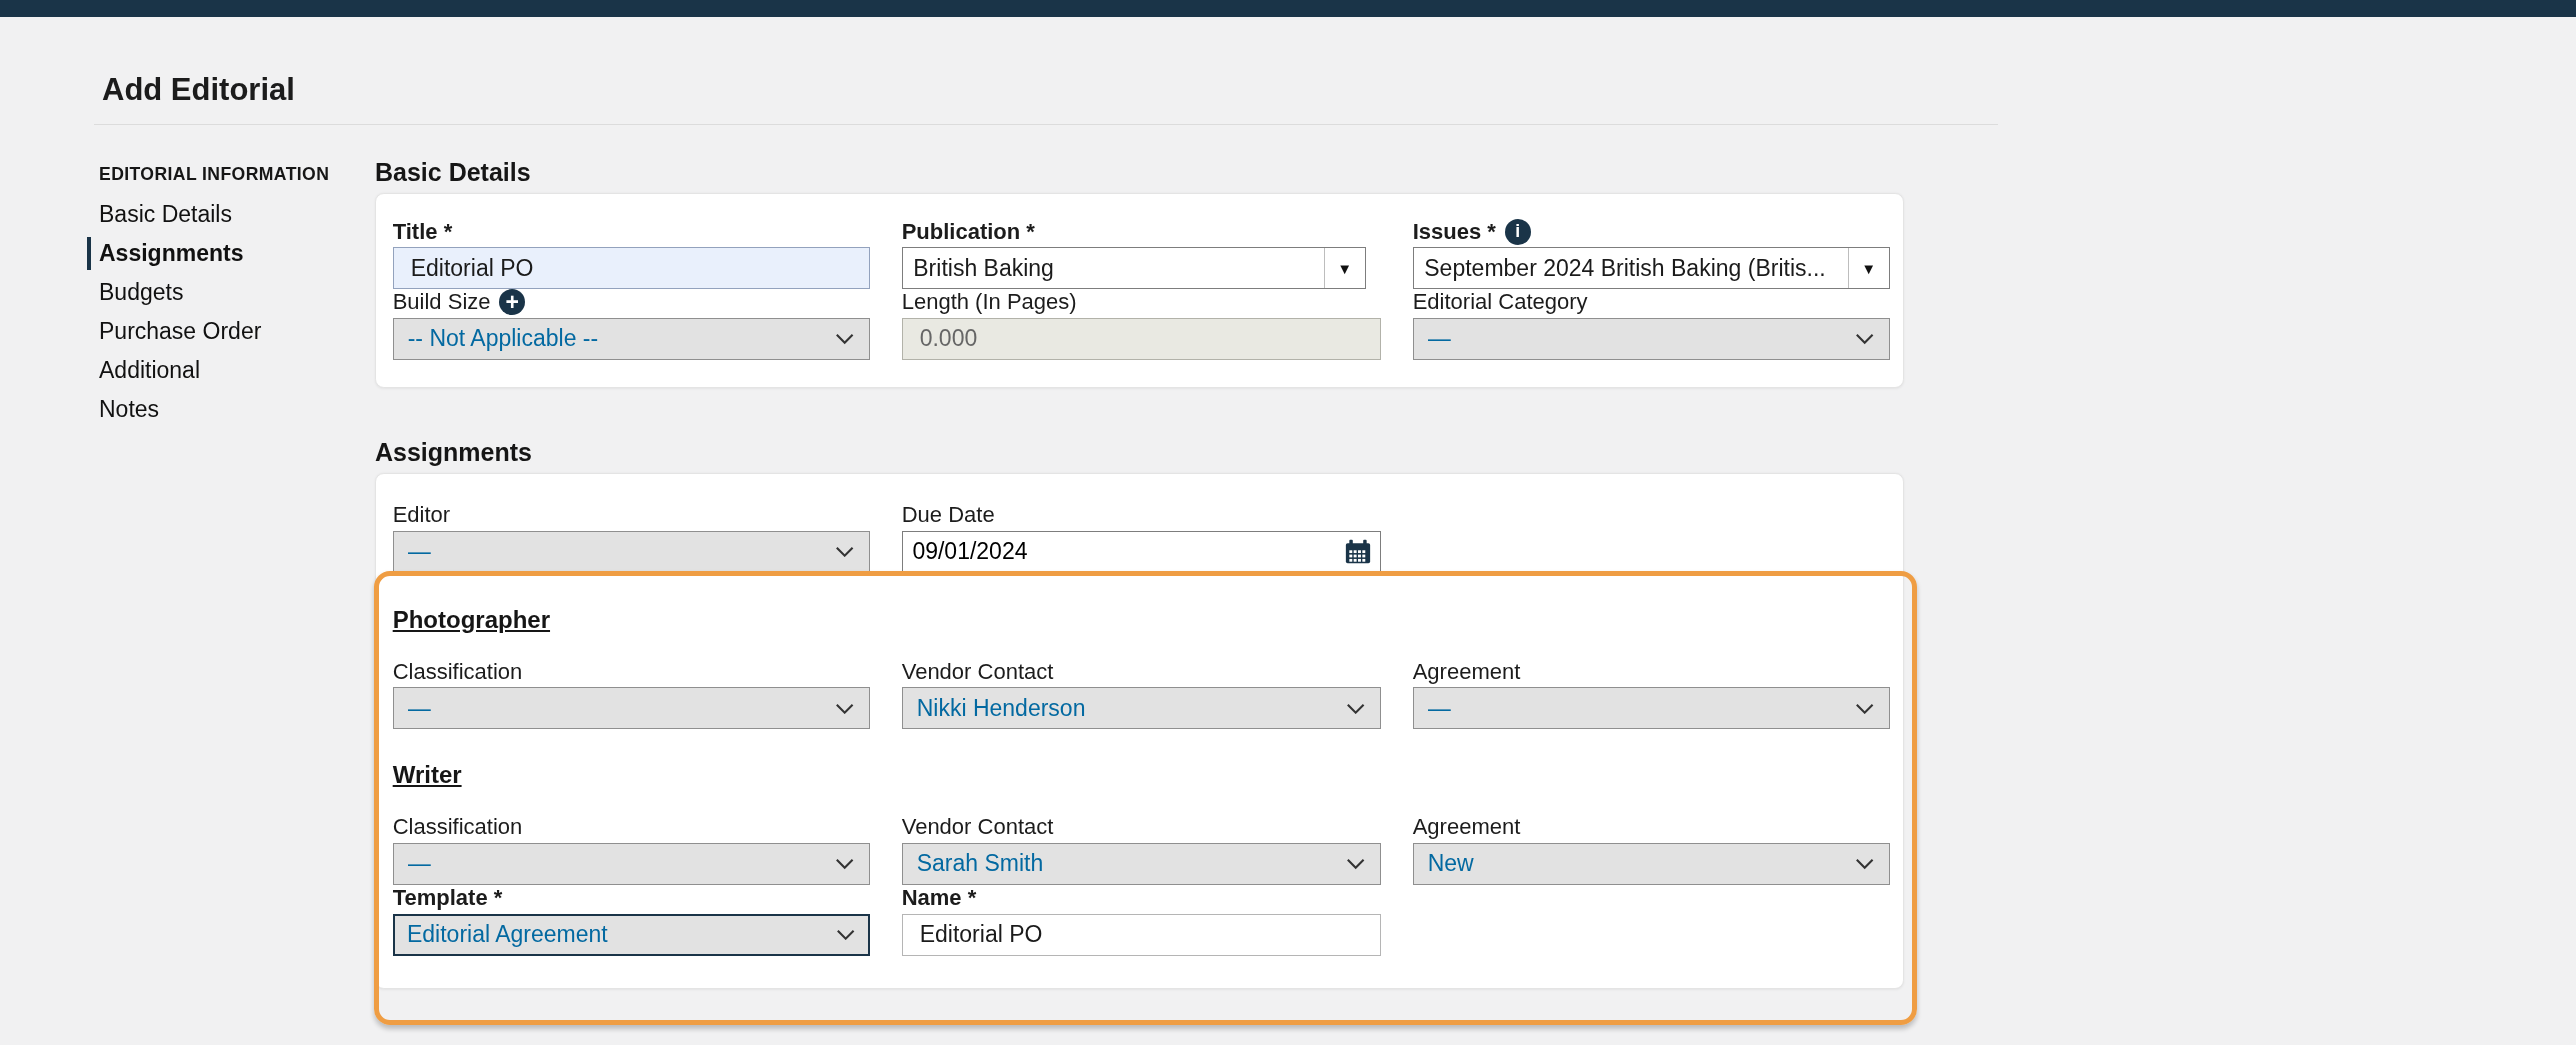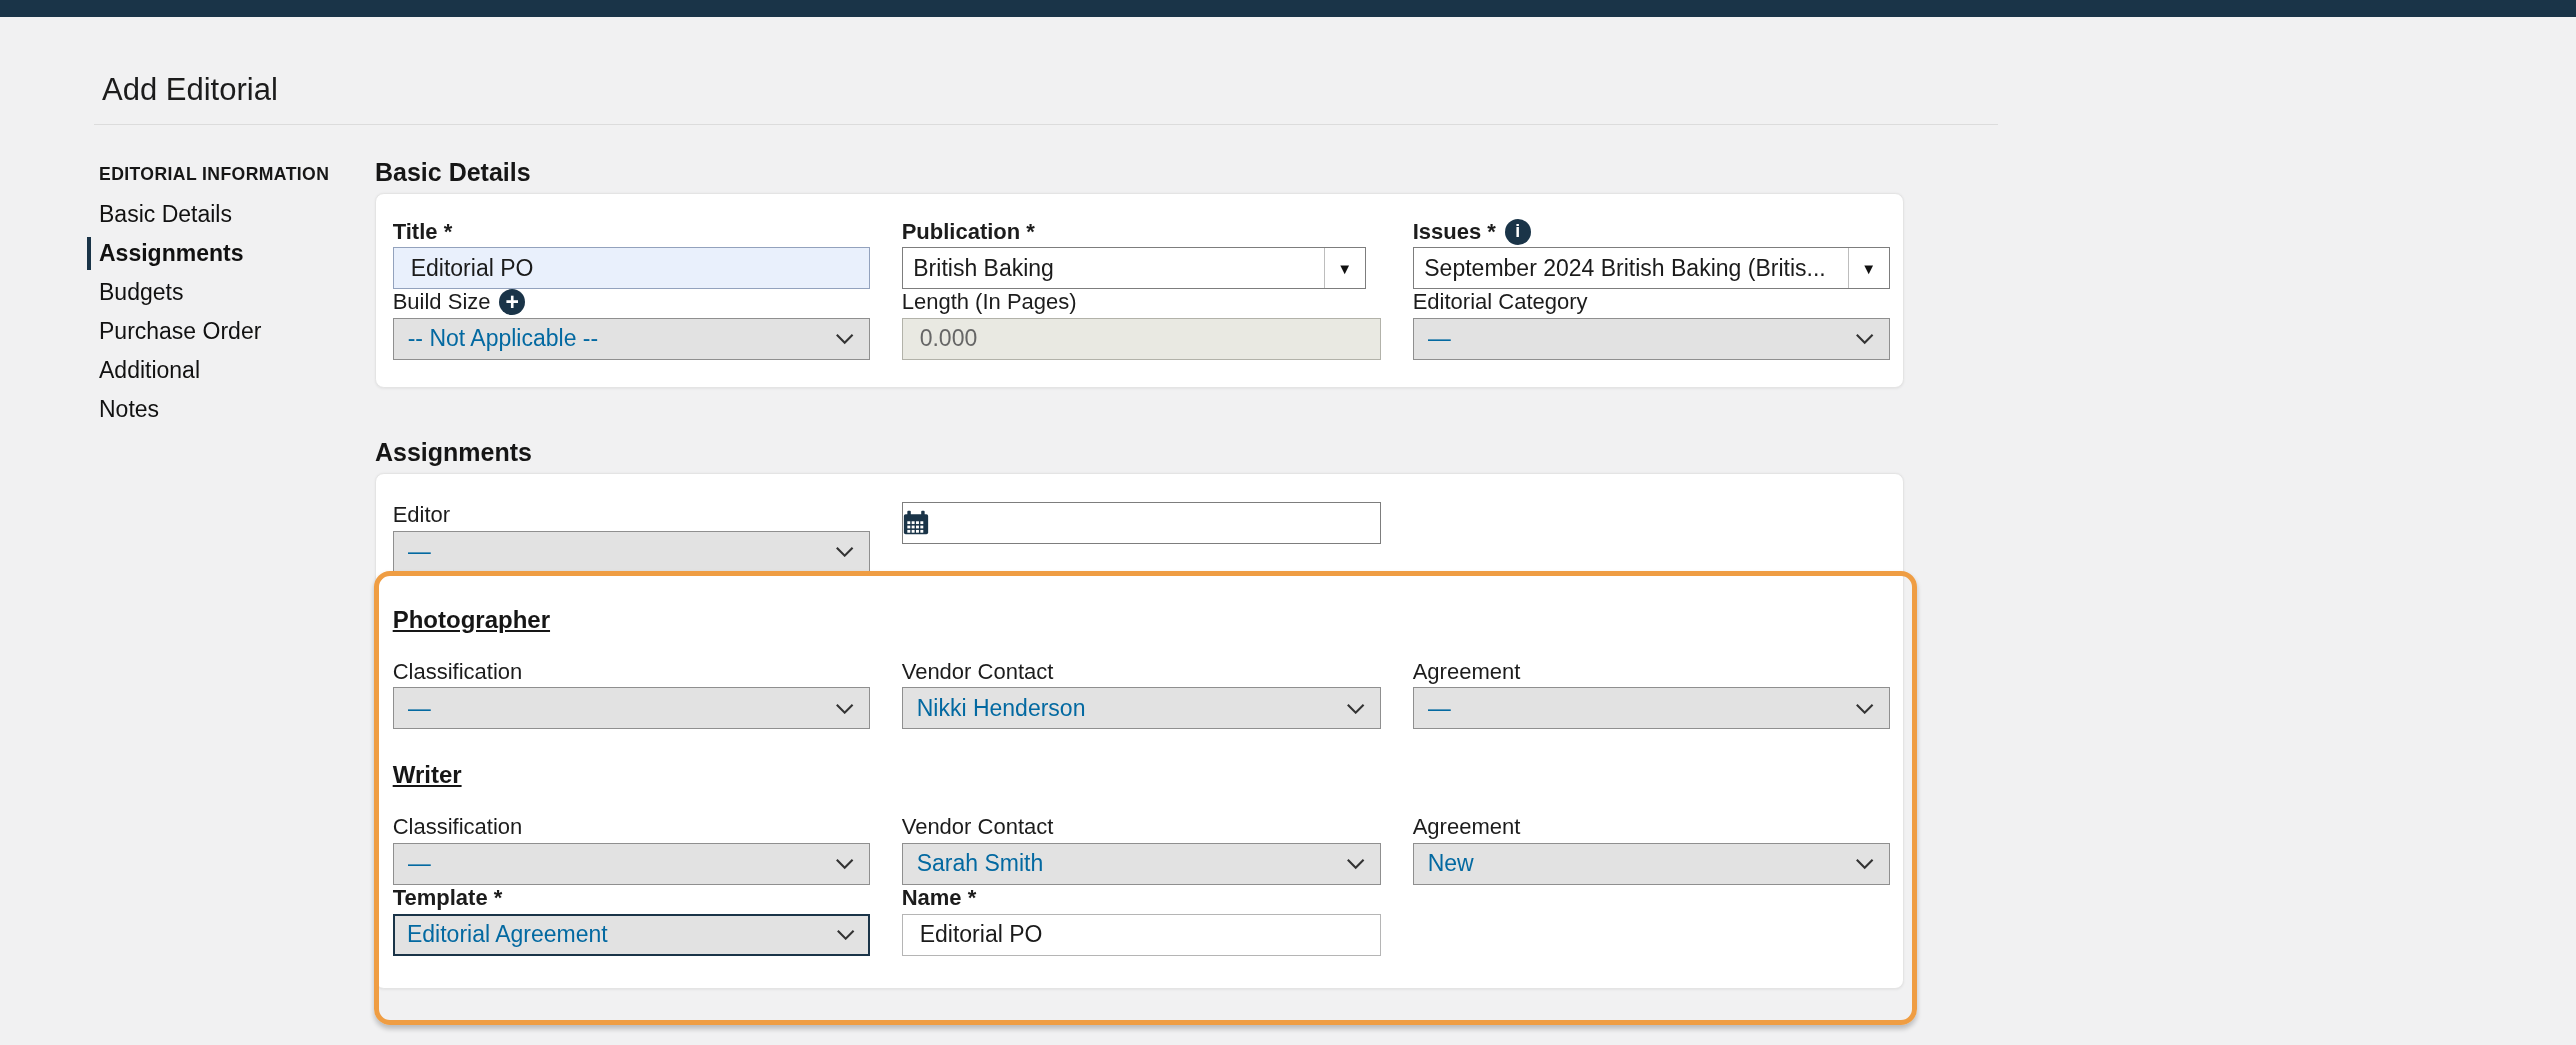--- a/index.html
+++ b/index.html
@@ -8,21 +8,21 @@
     background: #f1f1f2;
     font-family: "Liberation Sans", sans-serif;
     color: #1b1b1b;
     overflow: hidden;
   }
   .topbar {
     width: 100%; height: 16.7px; background: #1a3448;
   }
   h1.page-title {
     margin: 53px 0 0 102px;
-    font-size: 31px; font-weight: 400; color: #1c1c1c;
+    font-size: 31px; font-weight: 700; color: #1c1c1c;
     line-height: 40px;
   }
   .title-divider {
     margin: 14px 0 0 94px;
     width: 1904px; height: 0.9px; background: #dcdcdc;
   }
   .content { display: flex; margin-top: 32px; }
 
   
   .sidebar { width: 375px; padding-left: 99px; flex: none; }
@@ -232,21 +232,23 @@
           <label class="lbl">Editor</label>
           <div class="select">
             <span class="val">—</span>
             <svg class="chev" width="19.4" height="11.4" viewBox="0 0 22 13">
                 <polyline points="2,2 11,11 20,2" fill="none" stroke="#333" stroke-width="2.4"></polyline>
               </svg>
           </div>
         </div>
 
         <div>
+          <label class="lbl">Due Date</label>
           <div class="datebox">
+            <input value="09/01/2024" style="">
             <span class="cal-icon">
               <svg width="26" height="26" viewBox="0 0 30 30">
                 <rect x="1" y="5" width="28" height="23" rx="2" fill="#1a3448"></rect>
                 <rect x="5" y="1" width="4" height="8" rx="1" fill="#1a3448"></rect>
                 <rect x="21" y="1" width="4" height="8" rx="1" fill="#1a3448"></rect>
                 <g fill="#ffffff">
                   <rect x="5" y="13" width="3.4" height="3.2"></rect>
                     <rect x="10" y="13" width="3.4" height="3.2"></rect>
                     <rect x="15" y="13" width="3.4" height="3.2"></rect>
                     <rect x="20" y="13" width="3.4" height="3.2"></rect>

